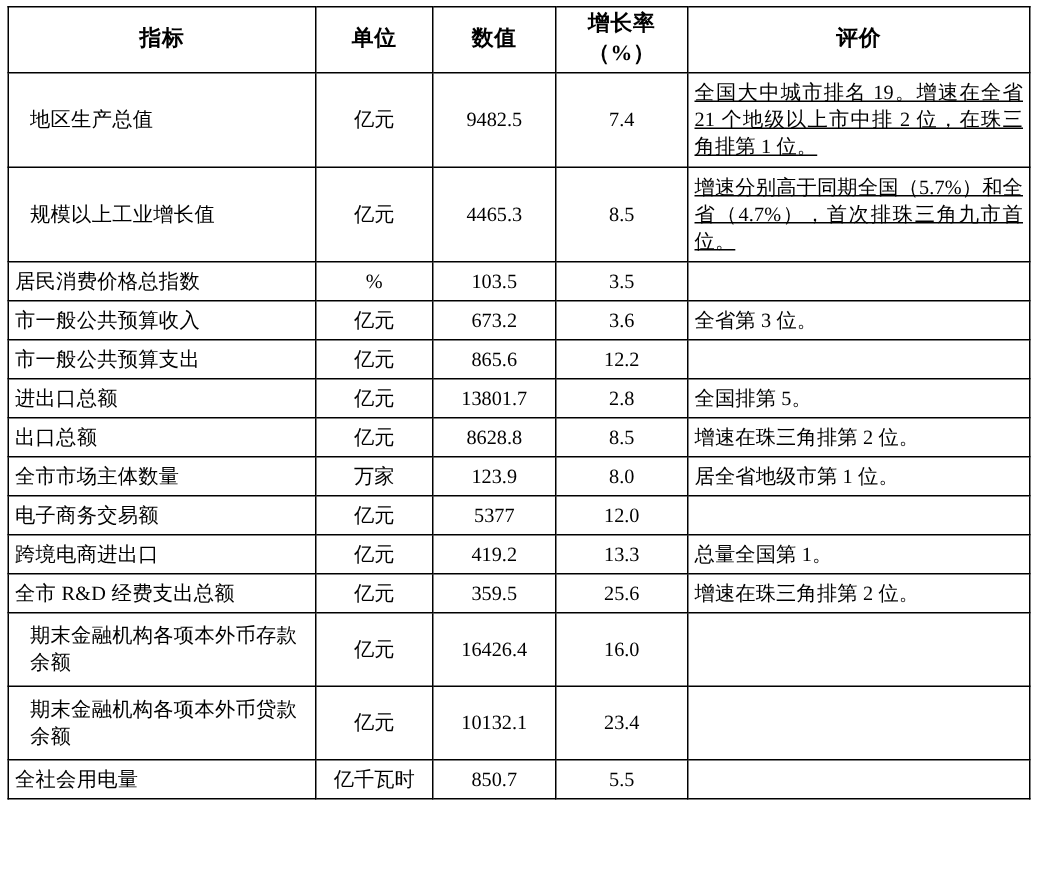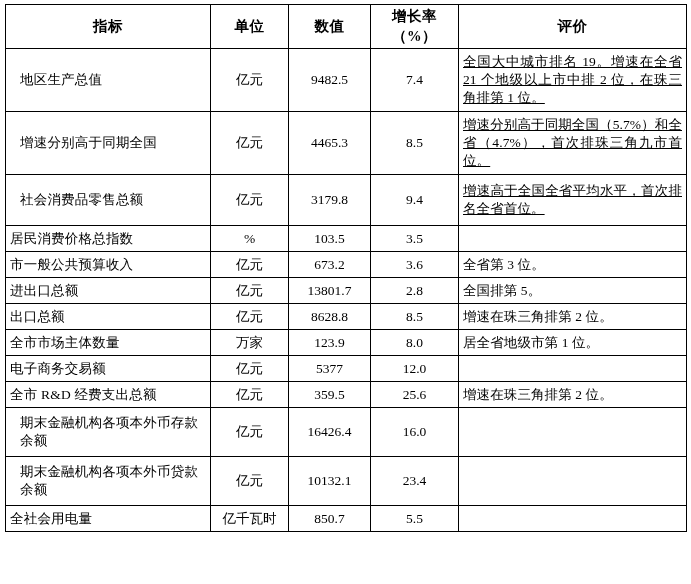--- a/index.html
+++ b/index.html
@@ -96,46 +96,46 @@
     </thead>
     <tbody id="tbody">
         <tr class="r-tall">
           <td class="ind indent">地区生产总值</td>
           <td class="unit">亿元</td>
           <td class="val">9482.5</td>
           <td class="growth">7.4</td>
           <td class="note justify">全国大中城市排名 19。增速在全省 21 个地级以上市中排 2 位，在珠三角排第 1 位。</td>
         </tr>
         <tr class="r-tall">
-          <td class="ind indent">增速分别高于同期全国</td>
+          <td class="ind indent">规模以上工业增长值</td>
           <td class="unit">亿元</td>
           <td class="val">4465.3</td>
           <td class="growth">8.5</td>
           <td class="note justify">增速分别高于同期全国（5.7%）和全省（4.7%），首次排珠三角九市首位。</td>
-        </tr>
-        <tr class="r-mid">
-          <td class="ind indent">社会消费品零售总额</td>
-          <td class="unit">亿元</td>
-          <td class="val">3179.8</td>
-          <td class="growth">9.4</td>
-          <td class="note justify">增速高于全国全省平均水平，首次排名全省首位。</td>
         </tr>
         <tr class="r-small">
           <td class="ind">居民消费价格总指数</td>
           <td class="unit">%</td>
           <td class="val">103.5</td>
           <td class="growth">3.5</td>
           <td class="note"></td>
         </tr>
         <tr class="r-small">
           <td class="ind">市一般公共预算收入</td>
           <td class="unit">亿元</td>
           <td class="val">673.2</td>
           <td class="growth">3.6</td>
           <td class="note">全省第 3 位。</td>
+        </tr>
+        <tr class="r-small">
+          <td class="ind">市一般公共预算支出</td>
+          <td class="unit">亿元</td>
+          <td class="val">865.6</td>
+          <td class="growth">12.2</td>
+          <td class="note"></td>
         </tr>
         <tr class="r-small">
           <td class="ind">进出口总额</td>
           <td class="unit">亿元</td>
           <td class="val">13801.7</td>
           <td class="growth">2.8</td>
           <td class="note">全国排第 5。</td>
         </tr>
         <tr class="r-small">
           <td class="ind">出口总额</td>
@@ -152,20 +152,27 @@
           <td class="note">居全省地级市第 1 位。</td>
         </tr>
         <tr class="r-small">
           <td class="ind">电子商务交易额</td>
           <td class="unit">亿元</td>
           <td class="val">5377</td>
           <td class="growth">12.0</td>
           <td class="note"></td>
         </tr>
         <tr class="r-small">
+          <td class="ind">跨境电商进出口</td>
+          <td class="unit">亿元</td>
+          <td class="val">419.2</td>
+          <td class="growth">13.3</td>
+          <td class="note">总量全国第 1。</td>
+        </tr>
+        <tr class="r-small">
           <td class="ind">全市 R&amp;D 经费支出总额</td>
           <td class="unit">亿元</td>
           <td class="val">359.5</td>
           <td class="growth">25.6</td>
           <td class="note">增速在珠三角排第 2 位。</td>
         </tr>
         <tr class="r-two">
           <td class="ind indent">期末金融机构各项本外币存款余额</td>
           <td class="unit">亿元</td>
           <td class="val">16426.4</td>

